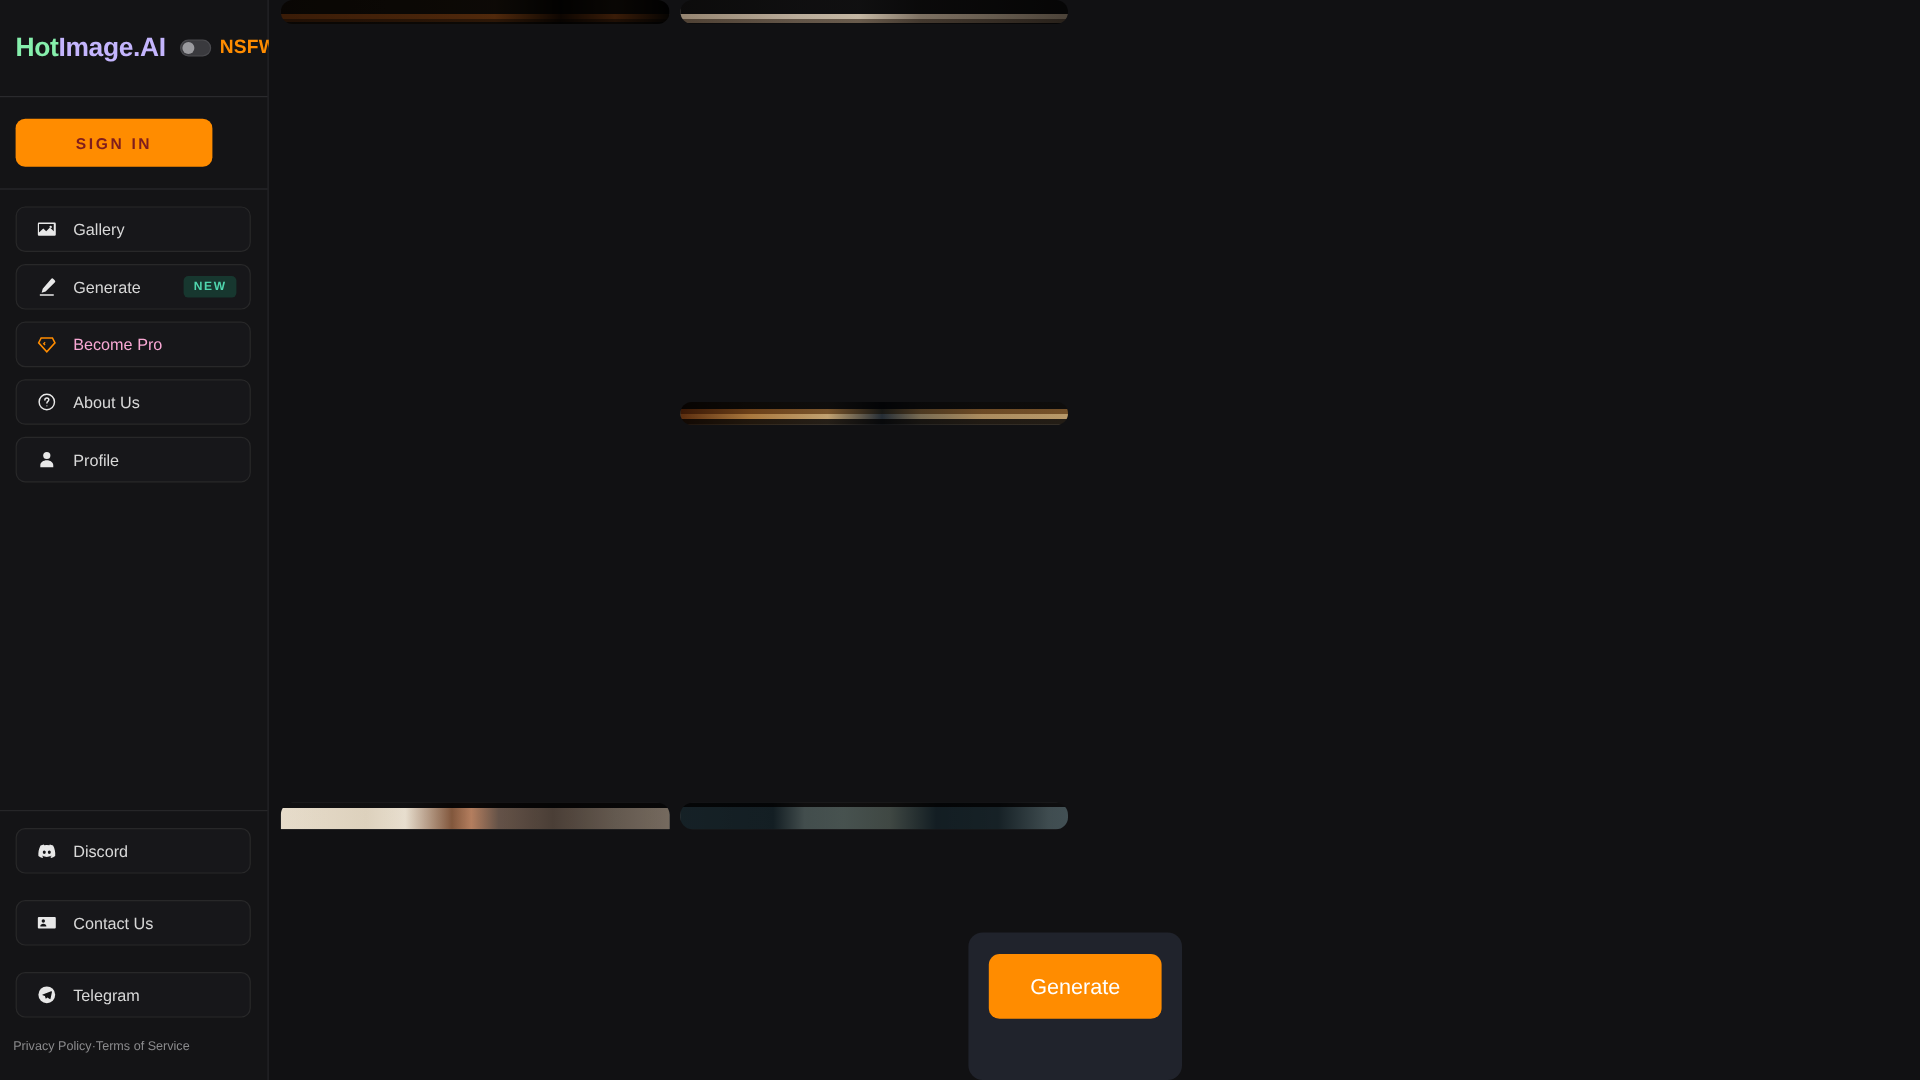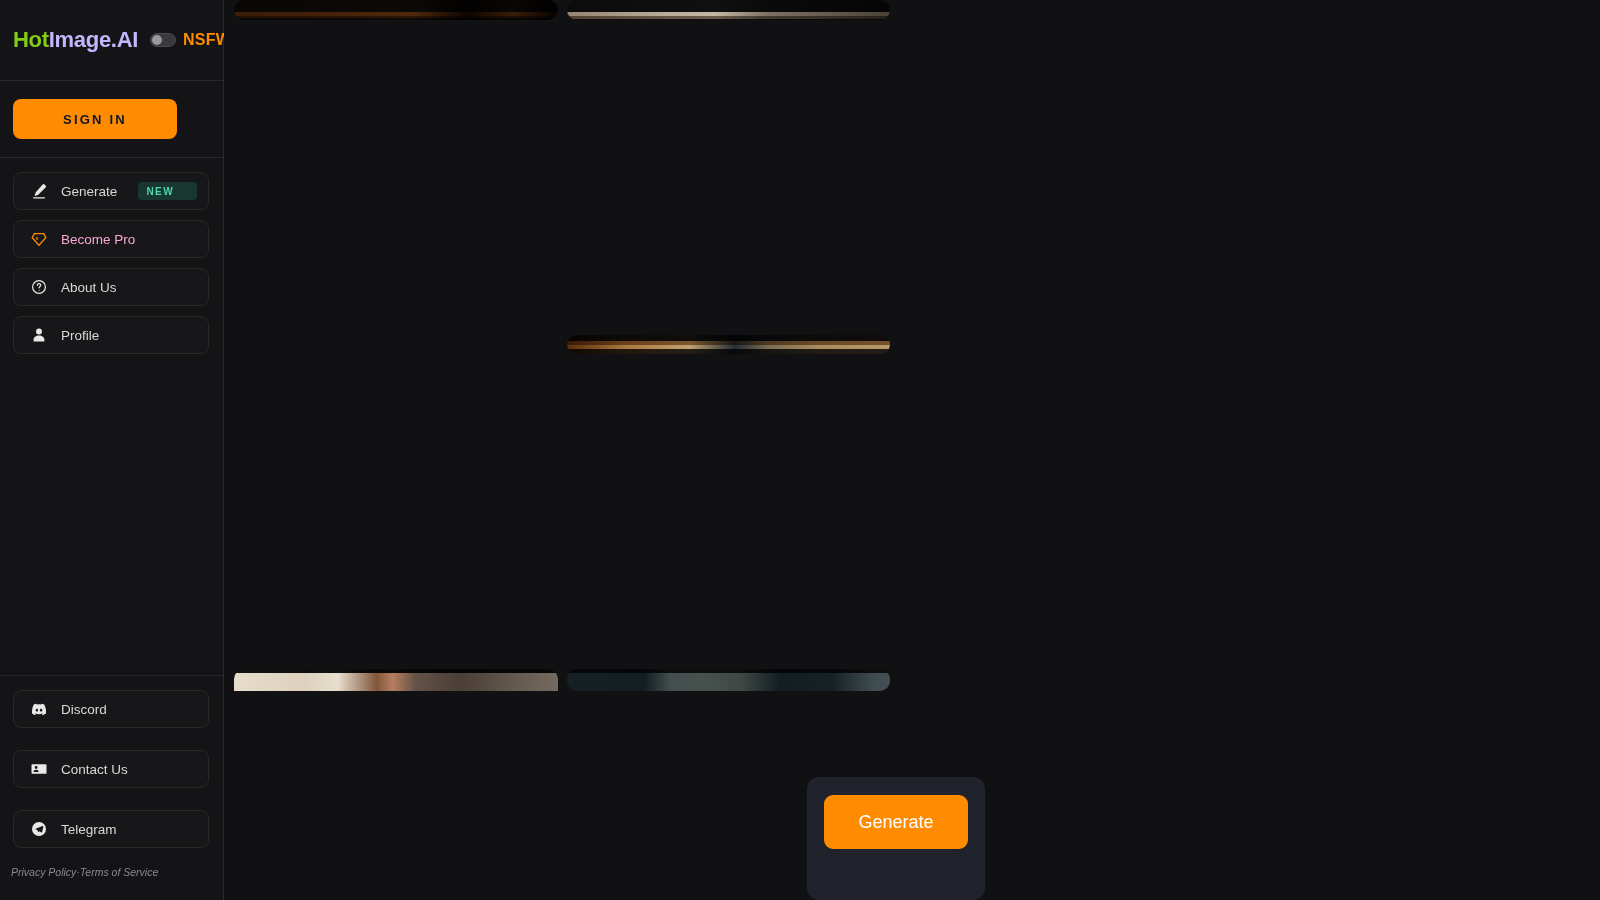--- a/index.html
+++ b/index.html
@@ -20,21 +20,21 @@
     position:relative;
     flex:0 0 224px;
   }
   .brand-row {
     height:80px;
     display:flex; align-items:center;
     padding-left:13px;
     gap:12px;
   }
   .logo { font-size:22px; font-weight:bold; letter-spacing:-0.3px; white-space:nowrap; }
-  .logo .hot { color:#84cc16; }
+  .logo .hot { color:#86efac; }
   .logo .rest { color:#c4b5fd; }
   .nsfw-wrap { display:flex; align-items:center; gap:7px; }
   .toggle {
     width:26px; height:14px; border-radius:7px;
     background:#3a3a3e; position:relative;
     border:1px solid #4a4a4e;
     cursor:pointer;
   }
   .toggle .knob {
     position:absolute; top:1px; left:1px;
@@ -42,21 +42,21 @@
     background:#9a9a9e;
   }
   .nsfw-label { color:#ff8c00; font-size:16px; font-weight:bold; letter-spacing:0.2px; }
 
   .divider-h { height:1px; background:#2a2a2d; width:100%; }
 
   .signin-wrap { padding:18px 15px 0 13px; }
   .signin-btn {
     width:164px; height:40px;
     background:#ff8c00; border:none; border-radius:8px;
-    color:#0f172a; font-size:13px; font-weight:bold;
+    color:#7f1d1d; font-size:13px; font-weight:bold;
     letter-spacing:2.2px; cursor:pointer;
     font-family:"Liberation Sans", sans-serif;
     display:flex; align-items:center; justify-content:center;
   }
   .signin-sep { margin-top:18px; }
 
   .nav { padding:14px 15px 0 13px; display:flex; flex-direction:column; gap:10px; }
   .nav-item {
     width:196px; height:38px;
     border:1px solid #282829; border-radius:8px;
@@ -67,33 +67,33 @@
     position:relative;
   }
   .nav-item .ico { width:16px; height:16px; display:flex; align-items:center; justify-content:center; flex:0 0 16px; }
   .nav-item .ico svg { display:block; }
   .nav-label { color:#d8d8d8; font-size:13.5px; }
   .nav-item.pro .nav-label { color:#f9a8d4; }
   .badge-new {
     position:absolute; right:11px; top:50%; transform:translateY(-50%);
     background:#17372f; color:#4fd6ae;
     font-size:10px; font-weight:bold; letter-spacing:1.4px;
-    padding:4px 23px 3px 8px; border-radius:4px;
+    padding:4px 8px 3px 8px; border-radius:4px;
   }
 
   .spacer { flex:1 1 auto; }
 
   .bottom-sep { height:1px; background:#262628; margin:0; }
   .bottom-nav { padding:14px 15px 0 13px; display:flex; flex-direction:column; gap:22px; }
   .footer-links {
     padding:18px 0 0 11px;
     font-size:10.5px; color:#8a8a8c;
     display:flex; align-items:center;
   }
-  .footer-links a { color:#8a8a8c; text-decoration:none; cursor:pointer;font-style:italic; }
+  .footer-links a { color:#8a8a8c; text-decoration:none; cursor:pointer; }
   .footer-links .dot { margin:0 0px; }
   .footer-pad { height:22px; }
 
   
   .main { position:relative; flex:1 1 auto; height:900px; background:#111113; overflow:hidden; }
   .gallery {
     position:absolute; left:10px; top:0;
     width:670px;
     display:flex; gap:9px;
   }
@@ -177,20 +177,28 @@
 
     <div class="signin-wrap">
       <button class="signin-btn">SIGN IN</button>
     </div>
 
     <div class="signin-sep"></div>
     <div class="divider-h"></div>
 
     <nav class="nav">
 
+      <div class="nav-item">
+        <span class="ico">
+          <svg width="16" height="16" viewBox="0 0 16 16" fill="#e8e8e8">
+              <path d="M1.5 2.5h13a1 1 0 0 1 1 1v9a1 1 0 0 1-1 1h-13a1 1 0 0 1-1-1v-9a1 1 0 0 1 1-1zm0 1.2v7.1l3.6-3.4 2.4 2.3 3.1-3.1 3.2 3.1V3.7h-12.3zM11.2 5.1a1 1 0 1 0 0 2 1 1 0 0 0 0-2z"></path>
+            </svg>
+        </span>
+        <span class="nav-label">Gallery</span>
+      </div>
 
       <div class="nav-item">
         <span class="ico">
           <svg width="16" height="16" viewBox="0 0 16 16" fill="#e8e8e8">
               <path d="M11.6 1.4a1.3 1.3 0 0 1 1.9 0l1.1 1.1a1.3 1.3 0 0 1 0 1.9l-7.6 7.6-3.3.9.9-3.3 7-8.2zM2.2 14.2h11.6v1.2H2.2z"></path>
             </svg>
         </span>
         <span class="nav-label">Generate</span>
         <span class="badge-new">NEW</span>
       </div>

